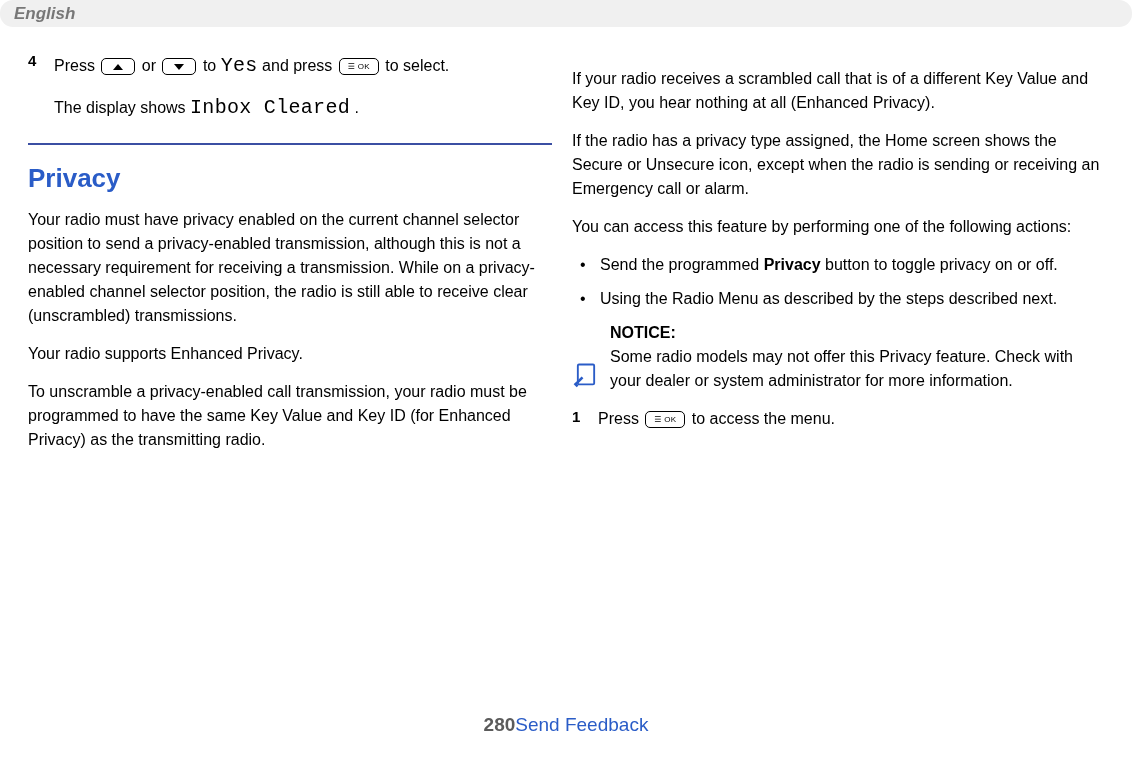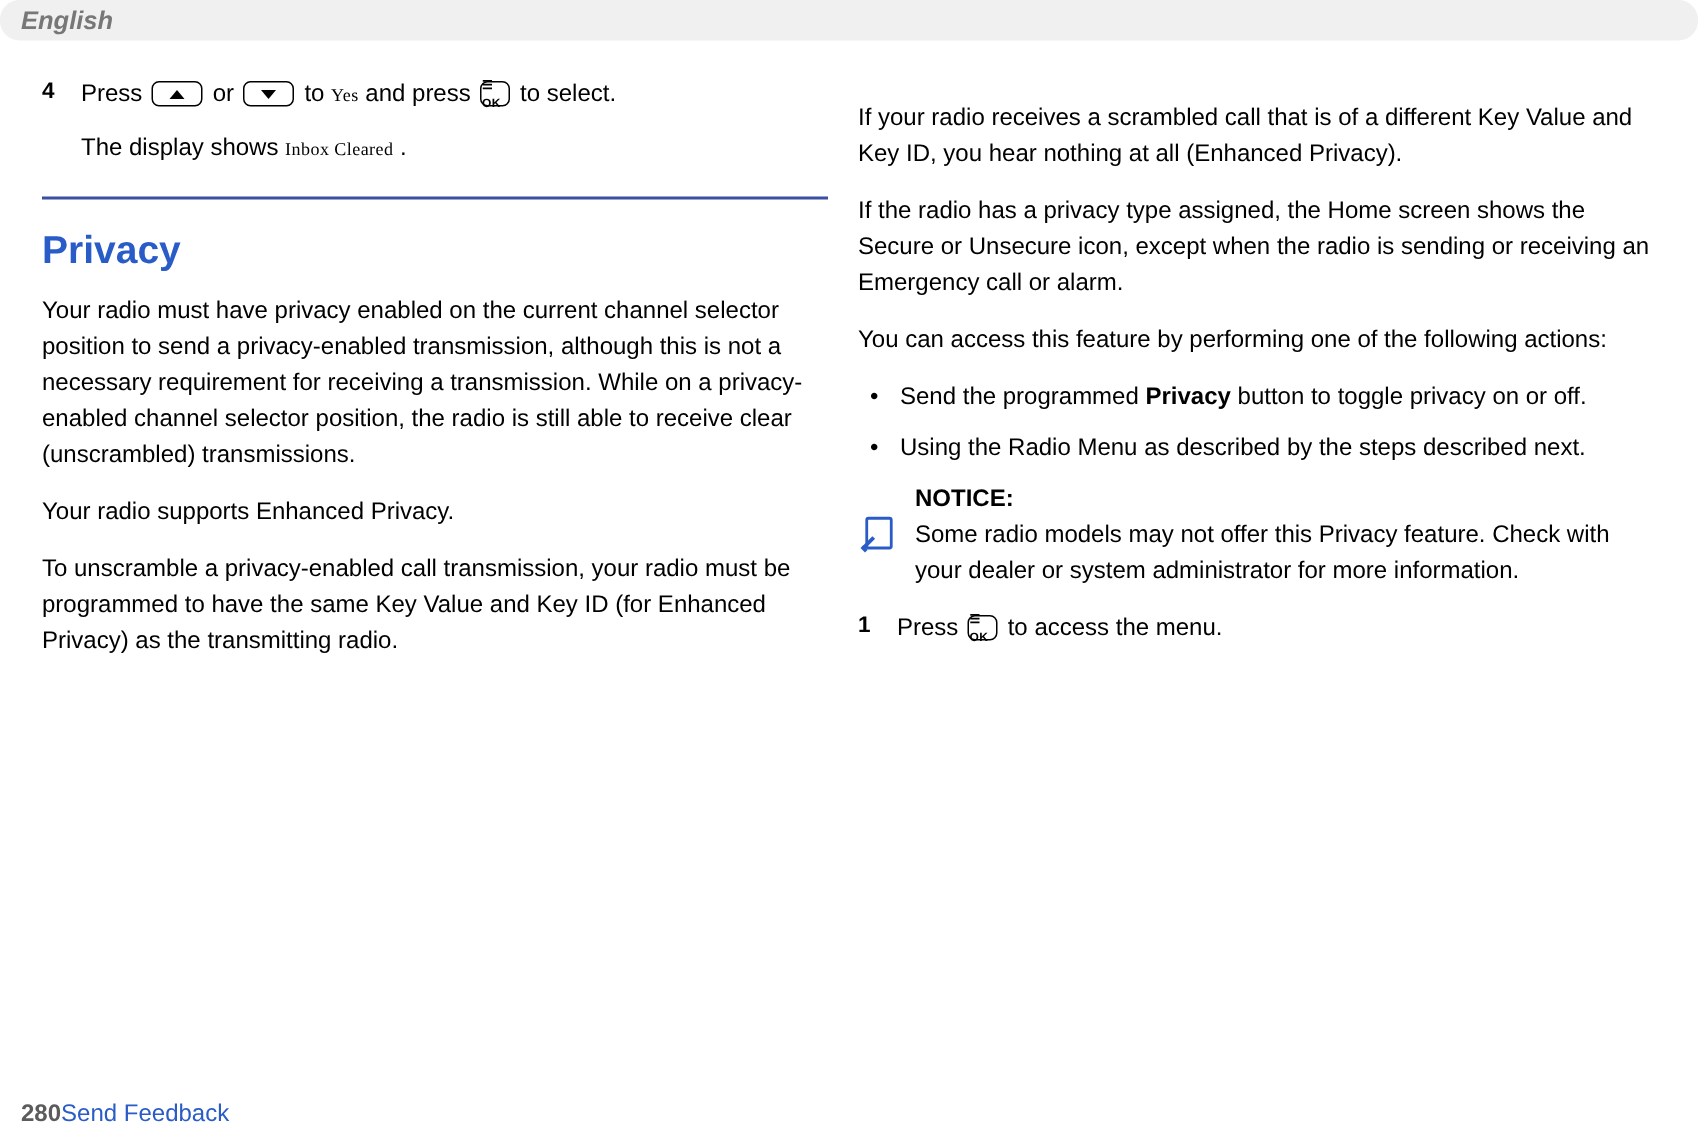--- a/index.html
+++ b/index.html
@@ -42,43 +42,44 @@
     width: 26px;
     font-size: 15px;
     padding-top: 1px;
   }
   .step-body {
     flex: 1;
     line-height: 1.5;
   }
   .step-body p { margin: 0 0 12px 0; }
   .mono {
-    font-family: Liberation Serif, serif;
-    font-size: 12px;
+    font-family: Liberation Mono, monospace;
+    font-size: 20px;
     letter-spacing: 0.3px;
     text-align: center;
   }
   .icon-btn {
     display: inline-flex;
     align-items: center;
     justify-content: center;
     border: 1.5px solid #000;
     border-radius: 5px;
     width: 34px;
     height: 17px;
     background: #fff;
     vertical-align: middle;
     margin: 0 2px;
     font-size: 10px;
   }
   .icon-btn.ok {
-    width: 20px;
+    width: 40px;
     font-size: 8px;
-    font-weight: bold;
+    font-weight: normal;
     letter-spacing: 0.3px;
+    text-align: right;
   }
   .icon-btn .tri-up {
     width: 0; height: 0;
     border-left: 5px solid transparent;
     border-right: 5px solid transparent;
     border-bottom: 6px solid #000;
   }
   .icon-btn .tri-down {
     width: 0; height: 0;
     border-left: 5px solid transparent;
@@ -112,43 +113,43 @@
     line-height: 1.5;
   }
   ul.bullets li::before {
     content: "•";
     position: absolute;
     left: 2px;
     top: 0;
   }
   .notice-row {
     display: flex;
-    align-items: center;
+    align-items: flex-end;
     margin-top: 6px;
     margin-bottom: 10px;
   }
   .notice-icon {
     width: 38px;
     flex-shrink: 0;
     color: #2a5cc7;
     padding-top: 2px;
   }
   .notice-body {
     flex: 1;
     line-height: 1.5;
   }
   .notice-title { font-weight: bold; }
   .footer {
     position: absolute;
-    bottom: 10px;
+    bottom: 26px;
     left: 14px;
     right: 14px;
     display: flex;
-    justify-content: flex-start;
-    font-size: 16px;
+    justify-content: center;
+    font-size: 19px;
   }
   .page-num { color: #5b5b5b; font-weight: bold; }
   .feedback-link { color: #2a5cc7; text-decoration: none; }
   .bold { font-weight: bold; }
 </style>
 </head>
 <body>
 
 <div class="header">
   <span>English</span>

